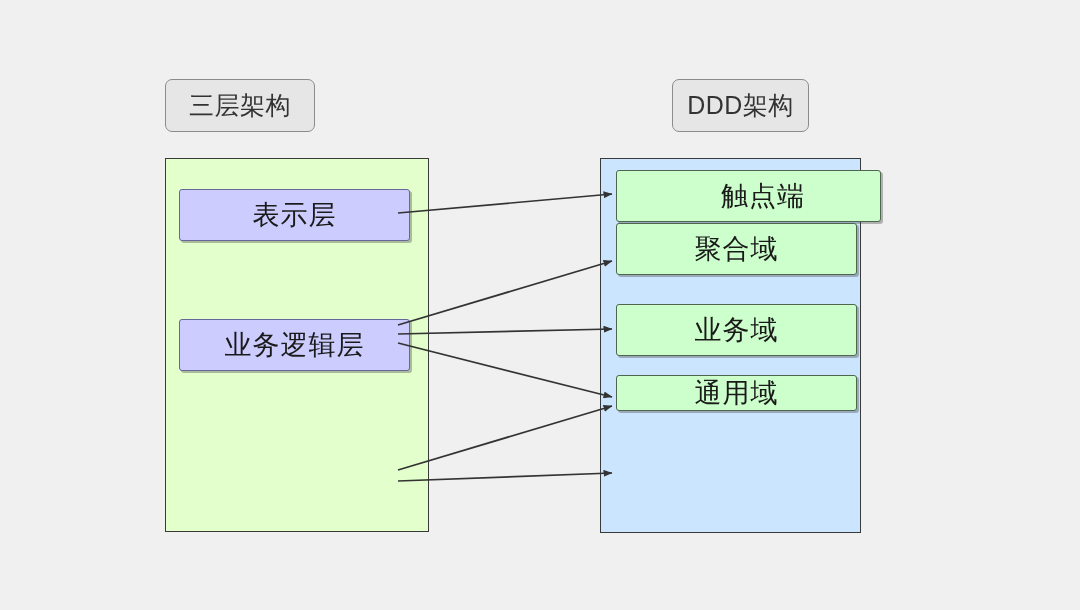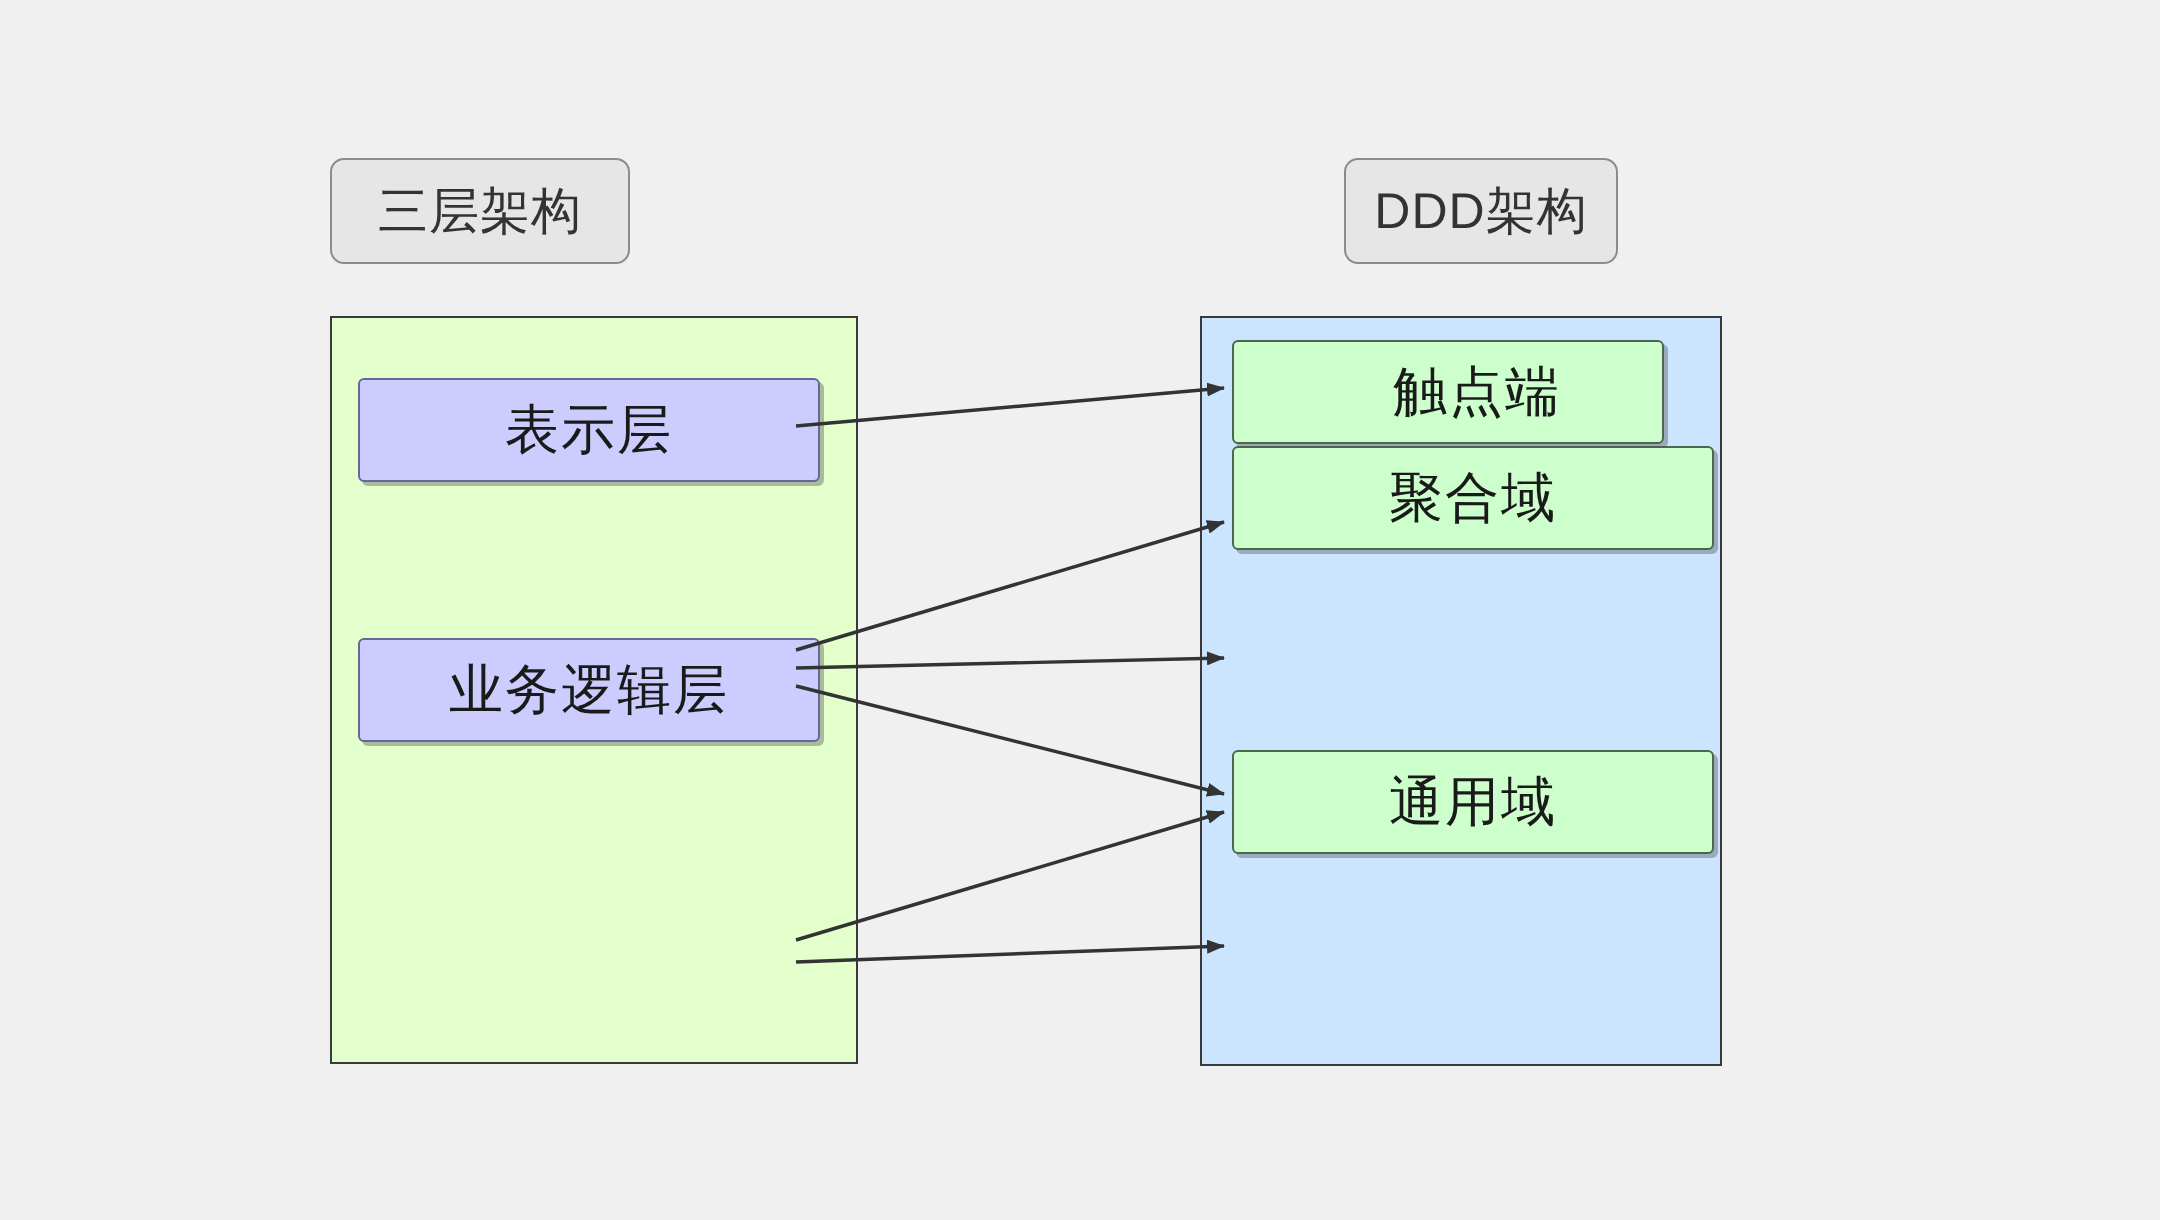--- a/index.html
+++ b/index.html
@@ -76,24 +76,24 @@
     border: 1.6px solid #4d664d;
     box-shadow: 2px 2px 0 rgba(60,60,60,0.35);
   }
 
   
   #box-presentation { left: 13px;  top: 30px;  width: 231px; height: 52px; }
   #box-business     { left: 13px;  top: 160px; width: 231px; height: 52px; }
   #box-data         { left: 13px;  top: 287px; width: 231px; height: 52px; }
 
   
-  #box-touchpoint { left: 15px; top: 11px;  width: 216px; height: 52px; padding-left: 29px; }
+  #box-touchpoint { left: 15px; top: 11px;  width: 265px; height: 52px; padding-left: 29px; }
   #box-aggregate  { left: 15px; top: 64px;  width: 241px; height: 52px; }
   #box-domain     { left: 15px; top: 145px; width: 241px; height: 52px; }
-  #box-common     { left: 15px; top: 216px; width: 241px; height: 52px; }
+  #box-common     { left: 15px; top: 216px; width: 241px; height: 36px; }
   #box-datadomain { left: 15px; top: 290px; width: 241px; height: 52px; }
 
   
   #connectors {
     position: absolute;
     left: 0; top: 0;
     width: 1080px;
     height: 610px;
     pointer-events: none;
   }
@@ -119,20 +119,21 @@
     <div class="inner-box inner-purple" id="box-business">业务逻辑层</div>
 
   </div>
 
   <div class="panel" id="panel-right">
 
     <div class="inner-box inner-green" id="box-touchpoint">触点端</div>
 
     <div class="inner-box inner-green" id="box-aggregate">聚合域</div>
 
+    <div class="inner-box inner-green" id="box-domain">业务域</div>
 
     <div class="inner-box inner-green" id="box-common">通用域</div>
 
   </div>
 
   <svg id="connectors" viewBox="0 0 1080 610" xmlns="http://www.w3.org/2000/svg">
     <defs>
       <marker id="arrowhead" markerWidth="9" markerHeight="7" refX="8.5" refY="3.5" orient="auto" markerUnits="userSpaceOnUse">
         <polygon points="0 0, 9 3.5, 0 7" fill="#333333"></polygon>
       </marker>

